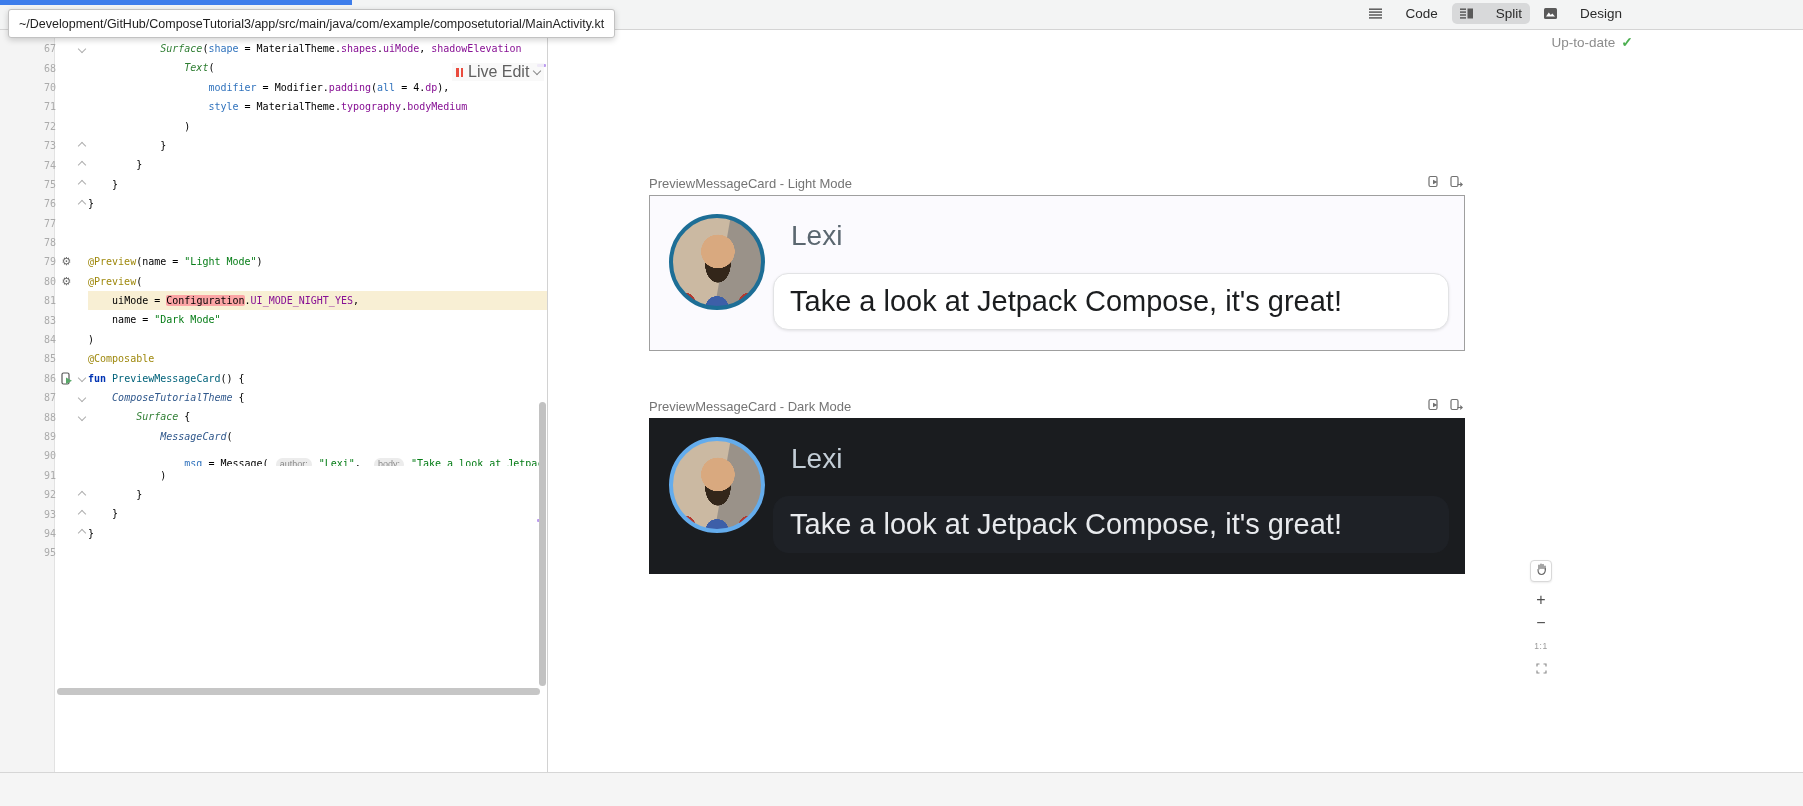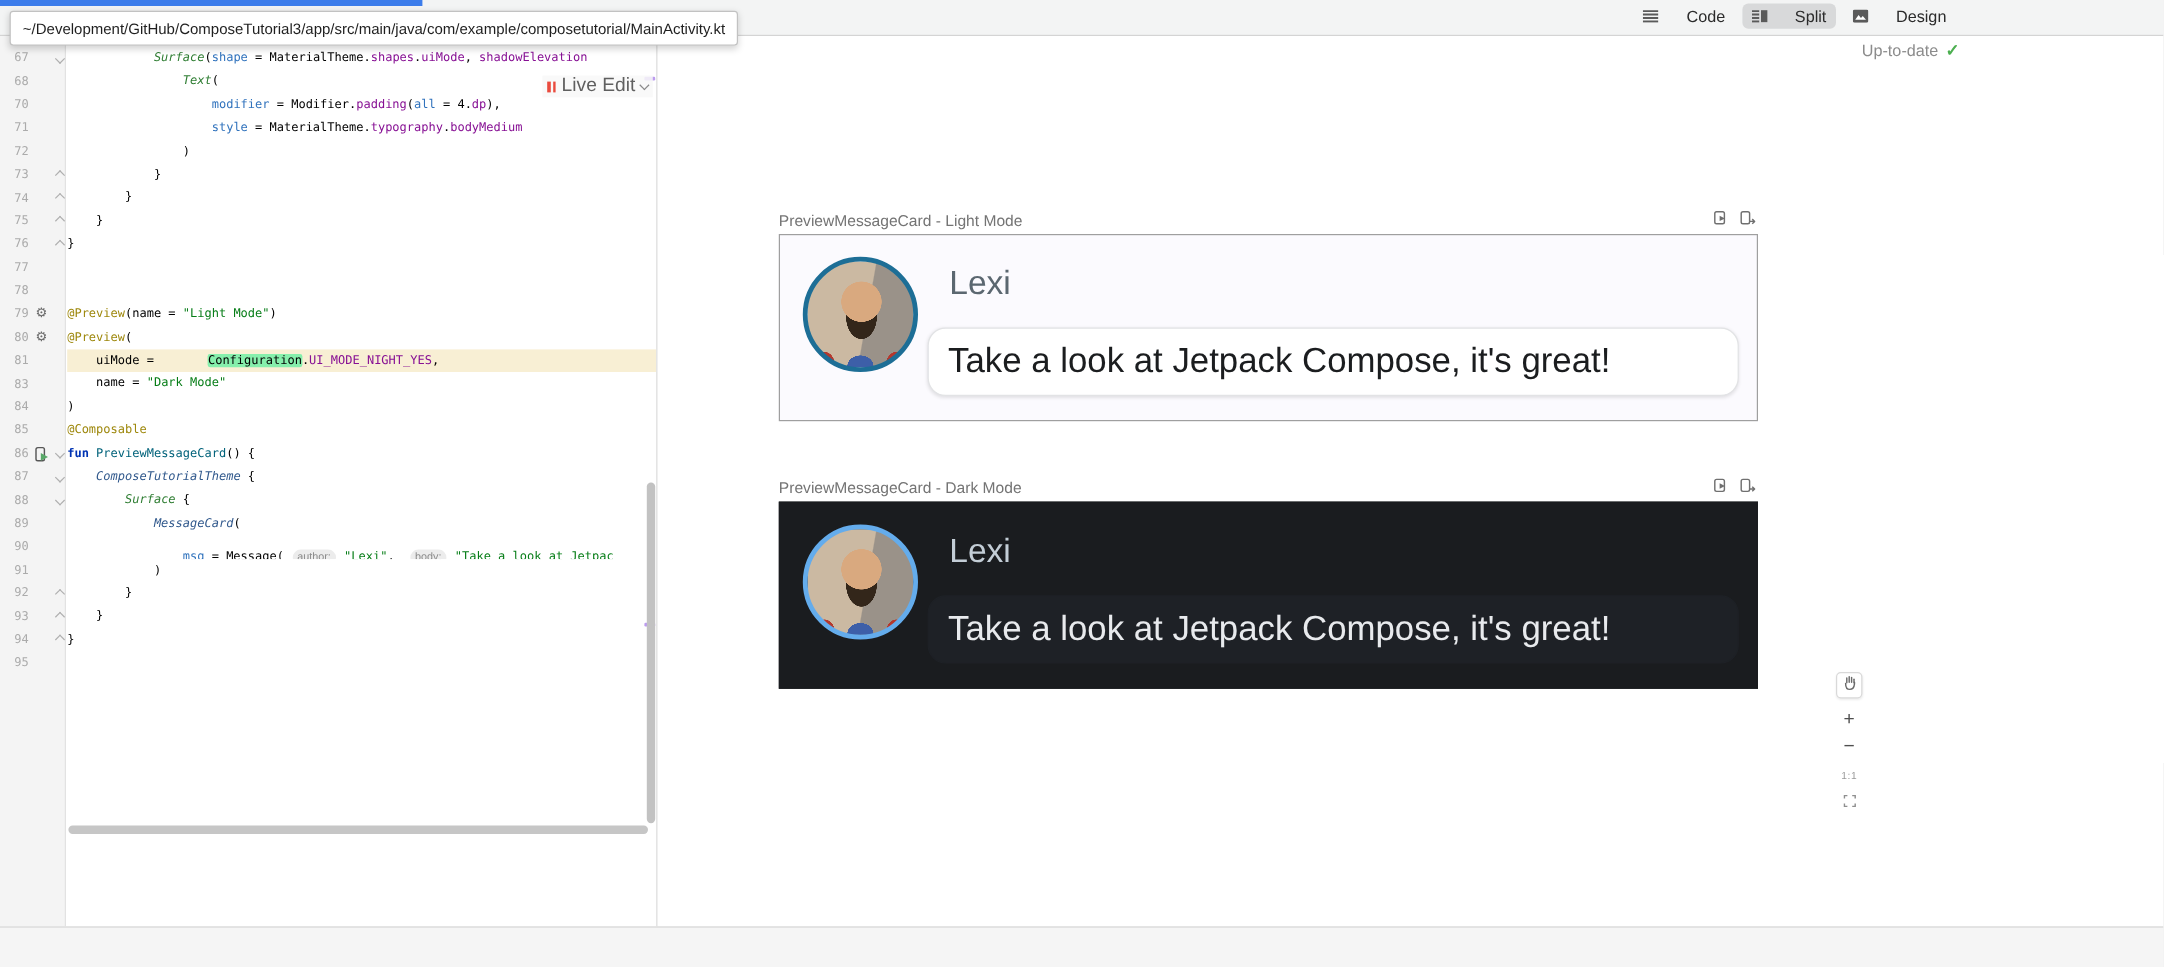--- a/index.html
+++ b/index.html
@@ -21,37 +21,37 @@
   .vm-btn.active{background:#D8D9DA;}
   .vm-btn svg{display:block;}
 
   
   .editor{position:absolute;left:0;top:30px;width:547px;height:742px;background:#FFFFFF;overflow:hidden;}
   .gutter-bg{position:absolute;left:0;top:0;width:55px;height:742px;background:#F4F4F4;
              border-right:1px solid #E2E2E2;}
   .code-lines{position:absolute;left:0;top:9px;width:547px;}
   .row{display:flex;align-items:center;height:19.4px;width:547px;overflow:hidden;}
   .ln{width:26px;flex:none;text-align:right;padding-right:2px;color:#ABABAB;
-      font:10px "DejaVu Sans Mono",monospace;}
+      font:10px "DejaVu Sans Mono",monospace;margin-left:32px;}
   .gic{width:17px;flex:none;text-align:center;font-size:11px;line-height:11px;color:#6B6B6B;}
   .fold{width:13px;flex:none;display:flex;justify-content:center;}
   .fold.up::before,.fold.down::before{content:'';display:block;width:5px;height:5px;}
   .fold.up::before{border-left:1.2px solid #AFAFAF;border-top:1.2px solid #AFAFAF;transform:rotate(45deg);}
   .fold.down::before{border-left:1.2px solid #AFAFAF;border-bottom:1.2px solid #AFAFAF;transform:rotate(-45deg);}
   .code{flex:1;overflow:hidden;white-space:pre;font:10px "DejaVu Sans Mono",monospace;color:#000;height:19.4px;line-height:19.4px;}
   .row.cur .code{background:#F8EFD4;}
   .tk-k{color:#0033B3;font-weight:bold;}
   .tk-p{color:#3173BD;}
   .tk-s{color:#067D17;}
   .tk-a{color:#9E880D;}
   .tk-f{color:#871094;}
   .tk-fn{color:#2E7D32;font-style:italic;}
   .tk-uc{color:#30588C;font-style:italic;}
   .tk-d{color:#00627A;}
-  .tk-hl{background:#86efac;border-radius:2px;margin-left:39px;}
+  .tk-hl{background:#fca5a5;border-radius:2px;}
   .tk-hint{background:#ECECEC;color:#8A8A8A;border-radius:7px;padding:0 4px;font-size:9px;
            font-family:"Liberation Sans",sans-serif;display:inline-block;line-height:13px;margin:12px 1px;text-align:right;}
   .run-ic svg{display:inline-block;vertical-align:middle;}
 
   
   .live-edit{position:absolute;left:452px;top:33px;height:18px;display:flex;align-items:center;gap:5px;
              background:rgba(248,248,248,0.85);padding:0 4px;z-index:10;}
   .pause-ic{display:flex;gap:2px;}
   .pause-ic i{display:block;width:2.5px;height:9px;background:#EA4B3E;}
   .le-label{font-size:16px;color:#5F5F5F;}

